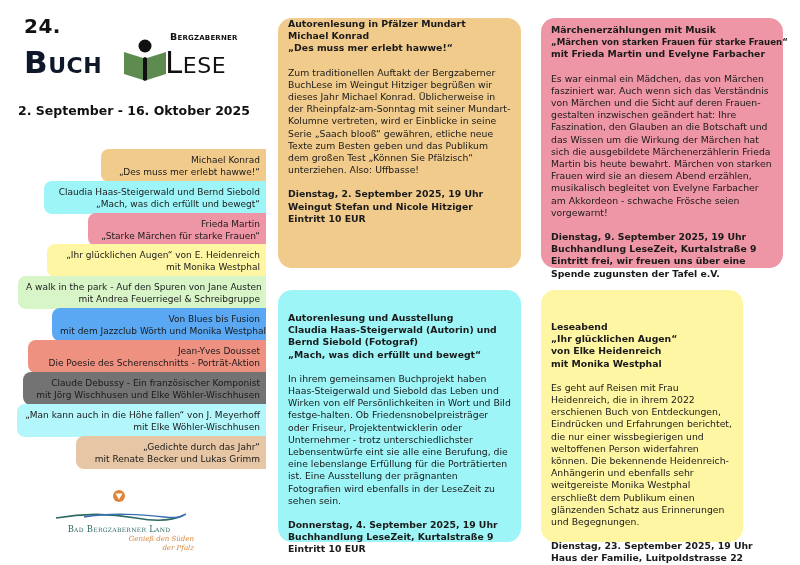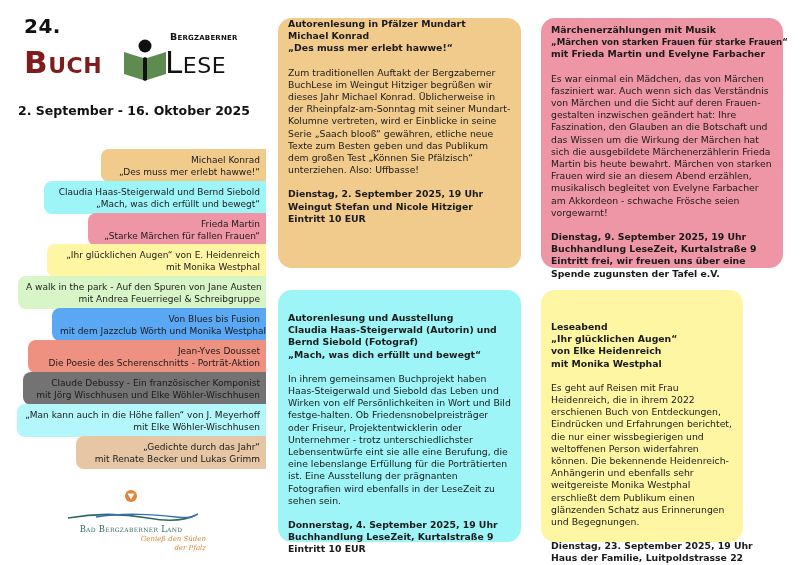--- a/index.html
+++ b/index.html
@@ -3,21 +3,21 @@
 <meta charset="utf-8">
 <style>
   * { box-sizing: border-box; margin: 0; padding: 0; }
   html, body { width: 800px; height: 565px; background: #ffffff; overflow: hidden; }
   body { position: relative; font-family: "DejaVu Sans", sans-serif; color: #111; }
 
   
   .logo { position: absolute; left: 0; top: 0; width: 270px; height: 130px; }
   .logo .num { position: absolute; left: 24px; top: 14px; font-family: "DejaVu Sans", sans-serif; font-weight: bold; font-size: 20px; letter-spacing: 0.5px; color: #111; }
   .logo .berg { position: absolute; left: 170px; top: 31px; font-family: "DejaVu Sans", sans-serif; font-weight: bold; font-size: 9.5px; color: #111; font-variant: small-caps; letter-spacing: 0.2px; }
-  .logo .buch { position: absolute; left: 24px; top: 44px; font-family: "DejaVu Sans", sans-serif; font-weight: bold; font-size: 31px; color: #7f1d1d; font-variant: small-caps; letter-spacing: 0.5px; }
+  .logo .buch { position: absolute; left: 24px; top: 44px; font-family: "DejaVu Sans", sans-serif; font-weight: bold; font-size: 31px; color: #0f172a; font-variant: small-caps; letter-spacing: 0.5px; }
   .logo .lese { position: absolute; left: 165px; top: 44px; font-family: "DejaVu Sans", sans-serif; font-weight: normal; font-size: 31px; color: #111; font-variant: small-caps; letter-spacing: 0.5px; }
   .logo .book { position: absolute; left: 122px; top: 38px; width: 46px; height: 44px; }
   .dates { position: absolute; left: 18px; top: 103px; font-weight: bold; font-size: 12.5px; color: #111; white-space: nowrap; }
 
   
   .bar { position: absolute; right: 534px; border-radius: 8px 0 0 8px; text-align: right; font-size: 9px; line-height: 12px; padding: 5px 6px 4px 8px; color: #1a1a1a; white-space: nowrap; }
   .bar span { display: block; }
 
   
   .card { position: absolute; border-radius: 14px; padding: 0 10px; font-size: 9.3px; line-height: 12.2px; color: #1a1a1a; }
@@ -27,21 +27,21 @@
   .card .info { margin-top: 12px; font-weight: bold; }
   .card .info div { white-space: nowrap; }
 
   .c1 { left: 278px; top: 18px; width: 243px; height: 250px; background: #f1cb8c; }
   .c2 { left: 541px; top: 18px; width: 242px; height: 250px; background: #ef96a6; padding-top: 6px; }
   .c3 { left: 278px; top: 290px; width: 243px; height: 252px; background: #9df5f8; padding-top: 22px; }
   .c4 { left: 541px; top: 290px; width: 202px; height: 252px; background: #fff6a3; padding-top: 31px; }
   .c2 .body, .c3 .body, .c4 .body { margin-top: 12px; }
 
   
-  .bblogo { position: absolute; left: 56px; top: 488px; width: 150px; height: 72px; }
+  .bblogo { position: absolute; left: 44px; top: 488px; width: 150px; height: 72px; }
   .bblogo .name { position: absolute; left: 0; width: 150px; top: 36px; text-align: center; font-family: "DejaVu Serif", serif; font-size: 8.4px; color: #2d6a64; font-variant: small-caps; letter-spacing: 0.3px; white-space: nowrap; }
   .bblogo .tag { position: absolute; left: 0; width: 150px; text-align: right; font-family: "DejaVu Serif", serif; font-style: italic; font-size: 7px; line-height: 9px; color: #d9853b; }
 </style>
 </head>
 <body>
 
 <div class="logo">
   <div class="num">24.</div>
   <div class="berg">Bergzaberner</div>
   <div class="buch">Buch</div>
@@ -58,21 +58,21 @@
 <div class="bar" style="top:149px; left:101px; background:#f1cb8c;">
   <span>Michael Konrad</span>
   <span>„Des muss mer erlebt hawwe!“</span>
 </div>
 <div class="bar" style="top:181px; left:44px; background:#9df5f8;">
   <span>Claudia Haas-Steigerwald und Bernd Siebold</span>
   <span>„Mach, was dich erfüllt und bewegt“</span>
 </div>
 <div class="bar" style="top:213px; left:88px; background:#ef96a6;">
   <span>Frieda Martin</span>
-  <span>„Starke Märchen für fallen Frauen“</span>
+  <span>„Starke Märchen für starke Frauen“</span>
 </div>
 <div class="bar" style="top:244px; left:47px; background:#fff6a3;">
   <span>„Ihr glücklichen Augen“ von E. Heidenreich</span>
   <span>mit Monika Westphal</span>
 </div>
 <div class="bar" style="top:276px; left:18px; background:#d8f5c8;">
   <span>A walk in the park - Auf den Spuren von Jane Austen</span>
   <span>mit Andrea Feuerriegel &amp; Schreibgruppe</span>
 </div>
 <div class="bar" style="top:308px; left:52px; background:#5aa8f4;">

